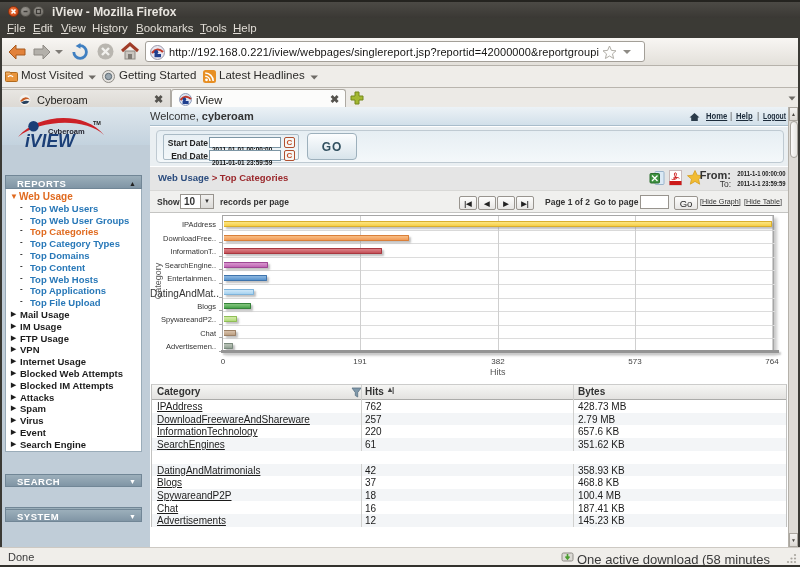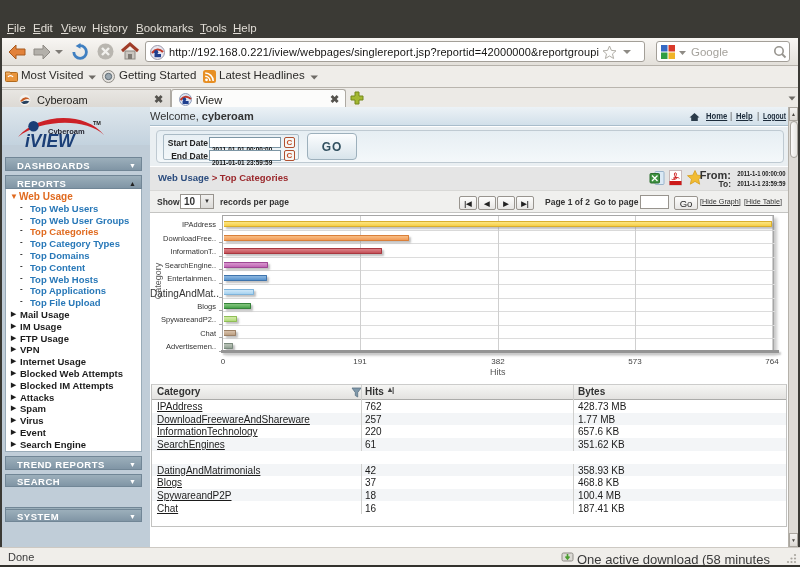--- a/index.html
+++ b/index.html
@@ -70,20 +70,38 @@
 .tlink{position:absolute;left:5px;top:1px;text-decoration:underline;}
 .vline{position:absolute;top:0;width:1px;background:#d0d0ce;}
 
 #sbar{position:absolute;left:786px;top:0;width:10px;height:440px;background:#dedbd6;border-left:1px solid #b5b1aa;}
 
 #statusbar{left:0;top:547px;width:800px;height:18px;background:#f0eeea;border-top:1px solid #cdc9c3;font-size:11px;color:#3a3a3a;}
 </style></head>
 <body>
 <div id="win">
 
+<div class="abs" id="titlebar">
+ <div class="wbtn" style="left:7.5px;background:radial-gradient(circle at 40% 35%,#ef7b43,#d9541f 60%,#b33d12);border:1px solid #8e2f0c;">
+   <svg width="9" height="9" style="position:absolute;left:0px;top:0px">
+          <path d="M2.5 2.5 L6.5 6.5 M6.5 2.5 L2.5 6.5" stroke="#fff" stroke-width="1.6"></path>
+        </svg>
+      </div>
+ <div class="wbtn" style="left:20px;background:radial-gradient(circle at 40% 35%,#9b9893,#7e7b75 65%,#6b6862);border:1px solid #55534d;">
+   <svg width="9" height="9" style="position:absolute;left:0;top:0">
+          <path d="M2.5 4.5 L6.5 4.5" stroke="#3c3a36" stroke-width="1.5"></path>
+        </svg>
+      </div>
+ <div class="wbtn" style="left:32.5px;background:radial-gradient(circle at 40% 35%,#9b9893,#7e7b75 65%,#6b6862);border:1px solid #55534d;">
+   <svg width="9" height="9" style="position:absolute;left:0;top:0">
+          <rect x="2.5" y="2.5" width="4" height="4" fill="none" stroke="#3c3a36" stroke-width="1.2"></rect>
+        </svg>
+      </div>
+ <div id="ttl">iView - Mozilla Firefox</div>
+</div>
 
 <div class="abs" id="menubar">
  <span style="left:7px"><u>F</u>ile</span>
  <span style="left:33px"><u>E</u>dit</span>
  <span style="left:61px"><u>V</u>iew</span>
  <span style="left:92px">Hi<u>s</u>tory</span>
  <span style="left:136px"><u>B</u>ookmarks</span>
  <span style="left:200px"><u>T</u>ools</span>
  <span style="left:233px"><u>H</u>elp</span>
 </div>
@@ -119,36 +137,20 @@
           <rect x="4.5" y="9" width="6.5" height="3.2" fill="#1f3f8f"></rect>
         </svg>
    <div id="urltext">http://192.168.0.221/iview/webpages/singlereport.jsp?reportid=42000000&amp;reportgroupid=4</div>
  </div>
  <svg class="abs" style="left:602px;top:7px" width="15" height="15">
         <path d="M7.5 1 L9.4 5.4 L14 5.8 L10.5 8.9 L11.6 13.5 L7.5 11 L3.4 13.5 L4.5 8.9 L1 5.8 L5.6 5.4 Z" fill="#fdfdfc" stroke="#b0ada6" stroke-width="1"></path>
       </svg>
  <svg class="abs" style="left:622px;top:11px" width="10" height="6">
         <path d="M1 1 L9 1 L5 5 Z" fill="#8e8b85"></path>
       </svg>
- <div id="searchbox">
-   <svg class="abs" style="left:4px;top:3px" width="14" height="14">
-          <rect x="0" y="0" width="6.5" height="6.5" fill="#3569c4"></rect>
-          <rect x="7.5" y="0" width="6.5" height="6.5" fill="#d93a2b"></rect>
-          <rect x="0" y="7.5" width="6.5" height="6.5" fill="#2f9e44"></rect>
-          <rect x="7.5" y="7.5" width="6.5" height="6.5" fill="#f0b429"></rect>
-        </svg>
-   <svg class="abs" style="left:21px;top:8px" width="9" height="6">
-          <path d="M1 1 L8 1 L4.5 5 Z" fill="#8e8b85"></path>
-        </svg>
-   <div class="abs" style="left:34px;top:4px;font-size:11.5px;color:#a5a29c;">Google</div>
-   <svg class="abs" style="left:116px;top:3px" width="14" height="14">
-          <circle cx="6" cy="6" r="4.2" fill="none" stroke="#97948e" stroke-width="1.6"></circle>
-          <path d="M9 9 L12.5 12.5" stroke="#97948e" stroke-width="1.8"></path>
-        </svg>
- </div>
 </div>
 
 <div class="abs" id="bmbar">
  <svg class="abs" style="left:5px;top:4px" width="13" height="12">
         <rect x="0.5" y="2.5" width="12" height="9" rx="1" fill="#e9953c" stroke="#b06a1d"></rect>
         <path d="M0.5 4.5 L0.5 2 L5 2 L6.5 4" fill="#f2b066" stroke="#b06a1d"></path>
         <path d="M3 7 a3 3 0 0 1 5 0" fill="none" stroke="#fff" stroke-width="1.3"></path>
       </svg>
  <span class="abs" style="left:21px;top:3px">Most Visited</span>
  <svg class="abs" style="left:88px;top:9px" width="9" height="5">
@@ -203,21 +205,20 @@
  <div id="sidebar">
   <div id="logo">
    <svg class="abs" style="left:11px;top:2px;overflow:visible" width="124" height="36" viewBox="0 0 124 36">
     <path d="M5 28 C25 4 72 2 91 26 C73 9 28 10 5 28 Z" fill="#cc2127"></path>
     <circle cx="20.5" cy="17.2" r="5.2" fill="#1b3f77"></circle>
     <text x="35" y="24.5" font-size="7.5" font-weight="bold" fill="#1e1e2a" font-family="Liberation Serif,serif">Cyberoam</text>
     <text x="12" y="38" font-size="17.5" font-style="italic" font-weight="bold" fill="#1b3f77" font-family="Liberation Serif,serif">iVIEW</text>
     <text x="80" y="16" font-size="5.5" font-weight="bold" fill="#222">TM</text>
    </svg>
   </div>
-  <div class="shead" style="top:50px">DASHBOARDS<span class="tri">▼</span></div>
   <div class="shead" style="top:68px">REPORTS<span class="tri" style="color:#222">▲</span></div>
   <div id="menupanel">
 <div class="mi" style="top:2.0px;color:#e06a1f">
             <span class="b" style="left:4px;top:1px">▼</span>
             <span style="position:absolute;left:13px;font-size:10px">Web Usage</span>
           </div>
 <div class="mi" style="top:13.8px;color:#2878b8">
             <span class="b" style="left:14px;top:-1px;color:#222;font-weight:bold">-</span>
             <span style="position:absolute;left:24px">Top Web Users</span>
           </div>
@@ -295,21 +296,20 @@
           </div>
 <div class="mi" style="top:238.0px;color:#1d1d1d">
             <span class="b" style="left:5px;top:1px;font-size:6.5px">▶</span>
             <span style="position:absolute;left:14px">Event</span>
           </div>
 <div class="mi" style="top:249.8px;color:#1d1d1d">
             <span class="b" style="left:5px;top:1px;font-size:6.5px">▶</span>
             <span style="position:absolute;left:14px">Search Engine</span>
           </div>
 </div>
-  <div class="shead" style="top:349px">TREND REPORTS<span class="tri">▼</span></div>
   <div class="shead" style="top:366.5px">SEARCH<span class="tri">▼</span></div>
   <div class="shead" style="top:400px;letter-spacing:0.1px">COMPLIANCE REPORTS<span class="tri">▼</span></div>
   <div class="shead" style="top:401.5px">SYSTEM<span class="tri">▼</span></div>
  </div>
  <div id="main">
   <div id="welcome">
    <span class="abs" style="left:0;top:3px">Welcome, <b>cyberoam</b></span>
    <svg class="abs" style="left:539px;top:5px" width="11" height="10">
             <path d="M0.5 5.5 L5.5 1 L10.5 5.5 L8.8 5.5 L8.8 9 L2.2 9 L2.2 5.5 Z" fill="#2b3b4a"></path>
           </svg>
@@ -342,21 +342,21 @@
    <svg class="abs" style="left:518px;top:3px" width="15" height="16">
             <rect x="1.5" y="0.5" width="12" height="14.5" fill="#ffffff" stroke="#c9b9b9"></rect>
             <rect x="1.5" y="11" width="12" height="4" fill="#cc1a1a"></rect>
             <path d="M7.4 2.8 C5.6 2.8 6.2 6 8.6 8.6 C6.4 9.6 4.4 9.9 3.6 9.2 M7.4 2.8 C9.2 2.8 8.4 6.2 6.2 9.4 M5 8.2 C8 7 10.6 7.4 11.4 8.4" fill="none" stroke="#cc1a1a" stroke-width="0.9"></path>
           </svg>
    <svg class="abs" style="left:537px;top:3px" width="16" height="15">
             <path d="M8 0.5 L10.2 5.2 L15.5 5.7 L11.5 9.1 L12.7 14.2 L8 11.4 L3.3 14.2 L4.5 9.1 L0.5 5.7 L5.8 5.2 Z" fill="#f2bc33" stroke="#d79e1e" stroke-width="0.8"></path>
           </svg>
    <span class="abs" style="right:57px;top:2px;font-size:11px;font-weight:bold;color:#333">From:</span>
    <span class="abs" style="right:2px;top:3px;font-size:7px;font-weight:bold;color:#222;transform:scaleX(0.84);transform-origin:right">2011-1-1 00:00:00</span>
-   <span class="abs" style="right:57px;top:12px;font-size:8.5px;font-weight:bold;color:#333">To:</span>
+   <span class="abs" style="right:57px;top:12px;font-size:8.5px;font-weight:normal;color:#333">To:</span>
    <span class="abs" style="right:2px;top:13px;font-size:7px;font-weight:bold;color:#222;transform:scaleX(0.84);transform-origin:right">2011-1-1 23:59:59</span>
   </div>
   <div id="pagebar">
    <span class="abs pbold" style="left:7px;top:6px">Show</span>
    <div class="abs" style="left:30px;top:3px;width:34px;height:15px;background:#fff;border:1px solid #98948e;font-size:10px;font-weight:bold;padding:1px 0 0 3px">10<span style="position:absolute;right:0;top:0;width:13px;height:13px;background:linear-gradient(#f2f1ef,#dcdbd8);border-left:1px solid #98948e;text-align:center;font-size:6px;line-height:13px;font-weight:normal">▼</span></div>
    <span class="abs pbold" style="left:70px;top:6px">records per page</span>
    <div class="navbtn" style="left:309px">|◀</div>
    <div class="navbtn" style="left:328px">◀</div>
    <div class="navbtn" style="left:347px">▶</div>
    <div class="navbtn" style="left:366px">▶|</div>
@@ -437,21 +437,21 @@
 <div class="trow" style="top:15.0px;background:#ffffff">
             <span class="tlink">IPAddress</span>
             <span class="c2">762</span>
             <span class="c3">428.73 MB</span>
             <div class="vline" style="left:209px;height:12.7px"></div>
             <div class="vline" style="left:421px;height:12.7px"></div>
           </div>
 <div class="trow" style="top:27.7px;background:#f3f5f7">
             <span class="tlink">DownloadFreewareAndShareware</span>
             <span class="c2">257</span>
-            <span class="c3">1.77 MB</span>
+            <span class="c3">2.79 MB</span>
             <div class="vline" style="left:209px;height:12.7px"></div>
             <div class="vline" style="left:421px;height:12.7px"></div>
           </div>
 <div class="trow" style="top:40.4px;background:#ffffff">
             <span class="tlink">InformationTechnology</span>
             <span class="c2">220</span>
             <span class="c3">657.6 KB</span>
             <div class="vline" style="left:209px;height:12.7px"></div>
             <div class="vline" style="left:421px;height:12.7px"></div>
           </div>
@@ -480,20 +480,27 @@
             <span class="tlink">SpywareandP2P</span>
             <span class="c2">18</span>
             <span class="c3">100.4 MB</span>
             <div class="vline" style="left:209px;height:12.7px"></div>
             <div class="vline" style="left:421px;height:12.7px"></div>
           </div>
 <div class="trow" style="top:116.6px;background:#ffffff">
             <span class="tlink">Chat</span>
             <span class="c2">16</span>
             <span class="c3">187.41 KB</span>
+            <div class="vline" style="left:209px;height:12.7px"></div>
+            <div class="vline" style="left:421px;height:12.7px"></div>
+          </div>
+<div class="trow" style="top:129.3px;background:#f3f5f7">
+            <span class="tlink">Advertisements</span>
+            <span class="c2">12</span>
+            <span class="c3">145.23 KB</span>
             <div class="vline" style="left:209px;height:12.7px"></div>
             <div class="vline" style="left:421px;height:12.7px"></div>
           </div>
 </div>
  </div>
  <div id="sbar">
   <div class="abs" style="left:0;top:0;width:9px;height:14px;background:linear-gradient(#f4f3f1,#dddad5);border:1px solid #aaa69f;text-align:center;font-size:5px;color:#4a4843;line-height:13px">▲</div>
   <div class="abs" style="left:0.5px;top:14px;width:8.5px;height:37px;background:linear-gradient(90deg,#fbfaf9,#e8e6e2);border:1px solid #a6a29b;border-radius:4px;"></div>
   <div class="abs" style="left:0;top:426px;width:9px;height:14px;background:linear-gradient(#f4f3f1,#dddad5);border:1px solid #aaa69f;text-align:center;font-size:5px;color:#4a4843;line-height:13px">▼</div>
  </div>

